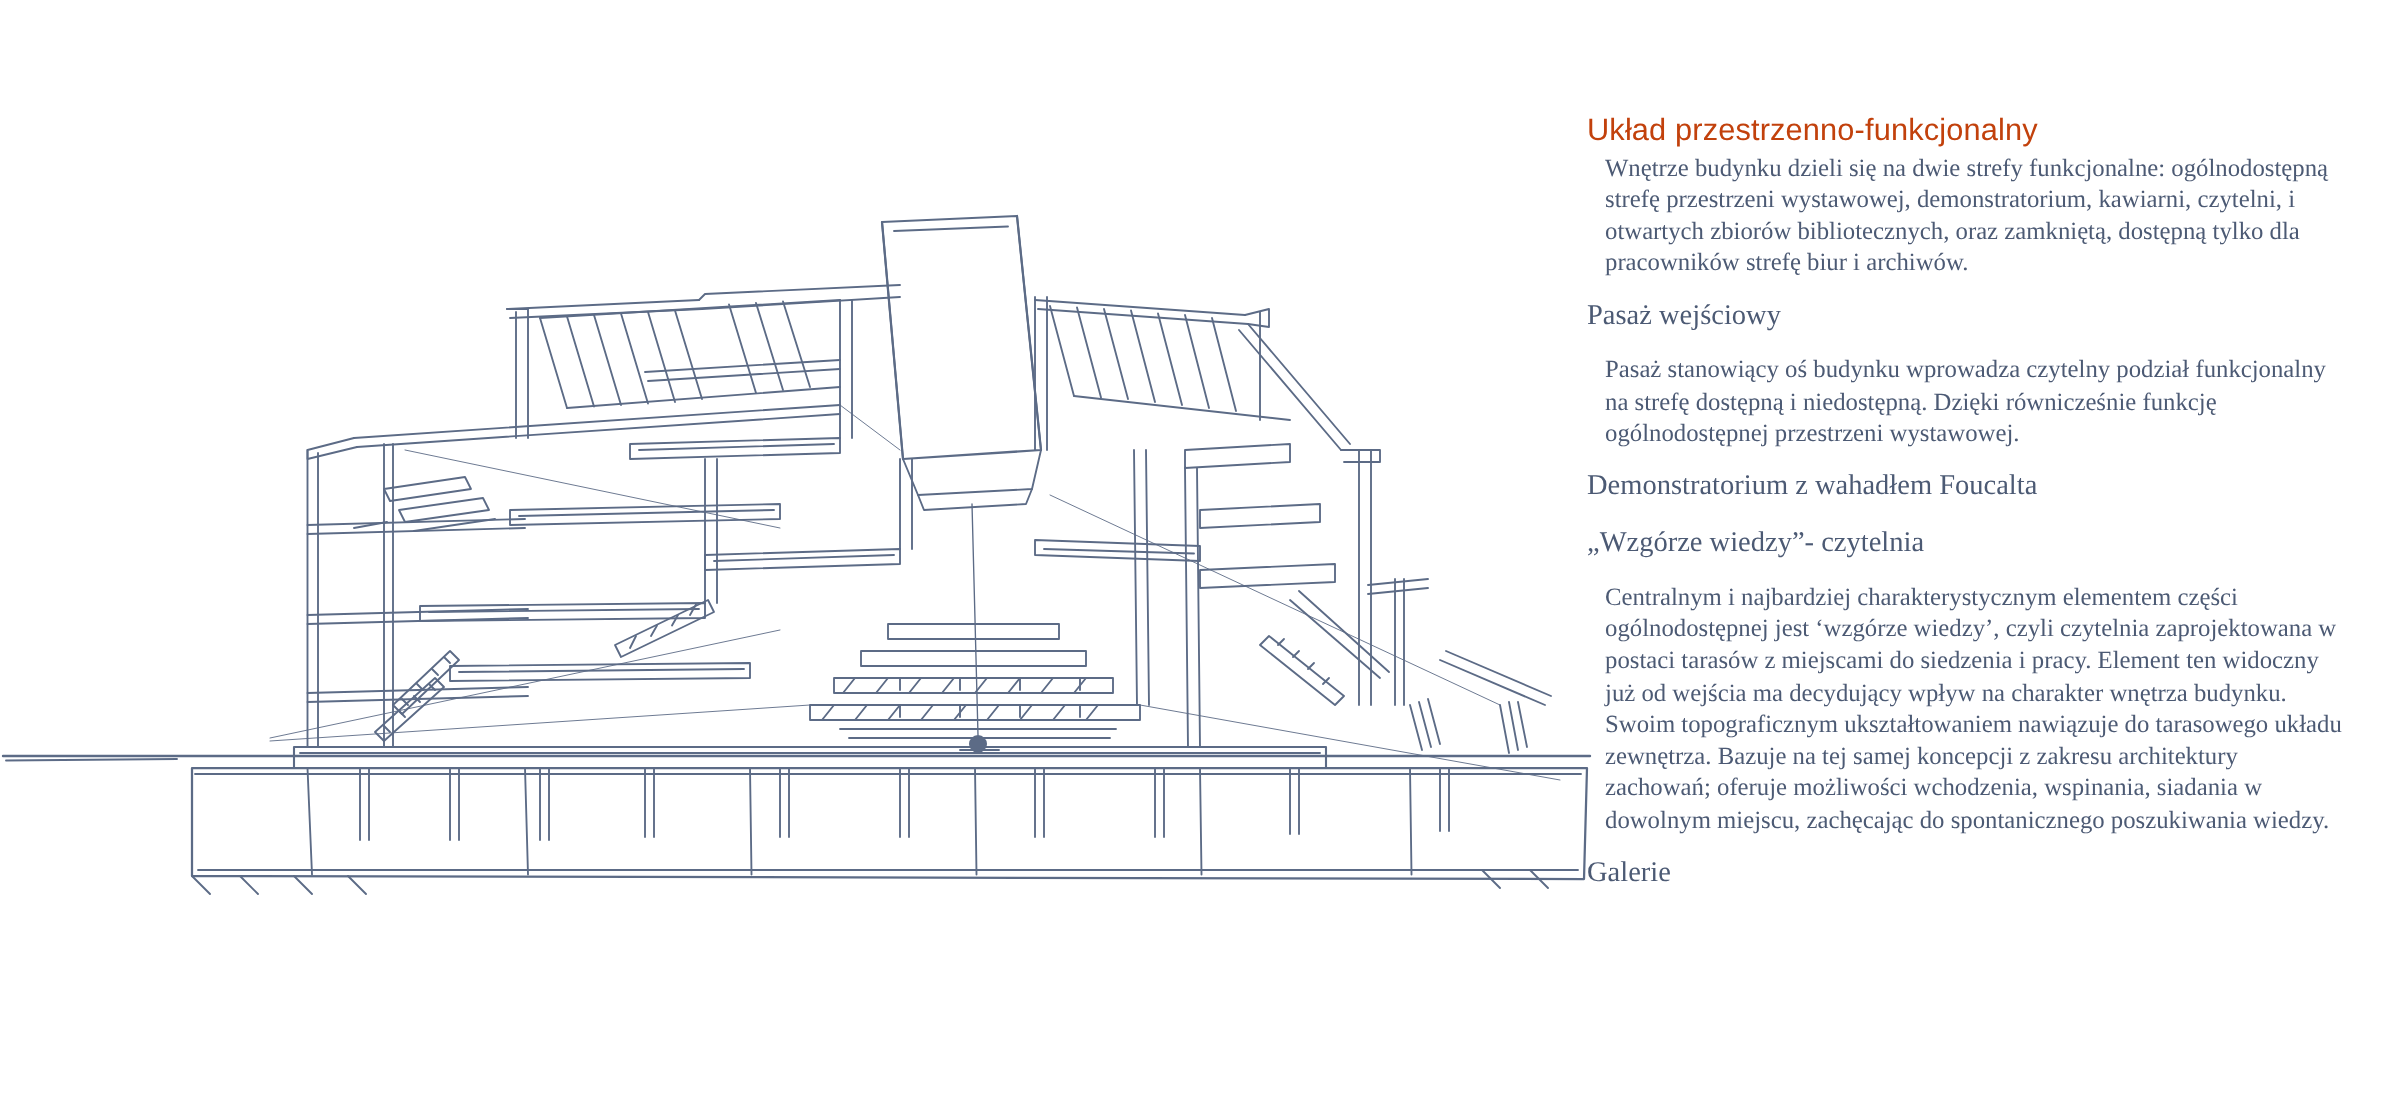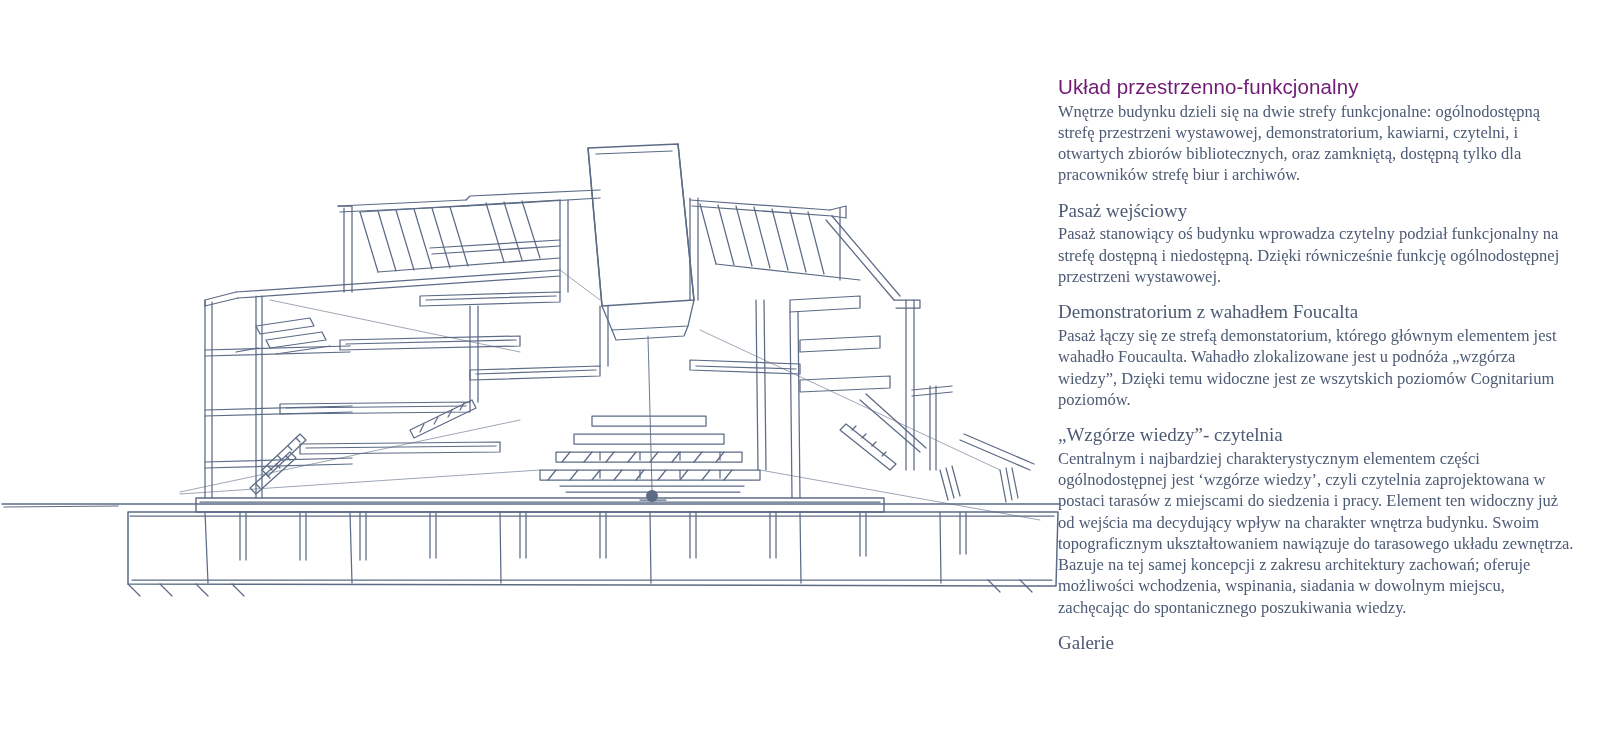--- a/index.html
+++ b/index.html
@@ -36,21 +36,21 @@
     left: 1058px;
     top: 74px;
     width: 520px;
     color: #4c5a74;
   }
   .panel-title {
     font-family: "Liberation Sans", sans-serif;
     font-size: 20.5px;
     font-weight: 400;
     letter-spacing: 0.1px;
-    color: #701a75;
+    color: #c2410c;
     margin: 0 0 0 0;
     line-height: 1.25;
   }
   .section {
     margin-bottom: 13px;
   }
   .section:last-child {
     margin-bottom: 0;
   }
   .sec-head {
@@ -58,21 +58,21 @@
     font-size: 19px;
     line-height: 1.3;
     color: #4c5a74;
     margin: 0;
   }
   .sec-body {
     font-family: "Liberation Serif", serif;
     font-size: 16.5px;
     line-height: 1.29;
     color: #4c5a74;
-    margin: 0;
+    margin: 12px;
   }
   .intro {
     margin-top: 1px;
   }
 </style>
 </head>
 <body>
 
 <div id="page">
 
@@ -259,21 +259,20 @@
     <h1 class="panel-title">Układ przestrzenno-funkcjonalny</h1>
     <p class="sec-body intro">Wnętrze budynku dzieli się na dwie strefy funkcjonalne: ogólnodostępną strefę przestrzeni wystawowej, demonstratorium, kawiarni, czytelni, i otwartych zbiorów bibliotecznych, oraz zamkniętą, dostępną tylko dla pracowników strefę biur i archiwów.</p>
 
     <div class="section" style="margin-top:13px;">
       <p class="sec-head">Pasaż wejściowy</p>
       <p class="sec-body">Pasaż stanowiący oś budynku wprowadza czytelny podział funkcjonalny na strefę dostępną i niedostępną. Dzięki równicześnie funkcję ogólnodostępnej przestrzeni wystawowej.</p>
     </div>
 
     <div class="section">
       <p class="sec-head">Demonstratorium z wahadłem Foucalta</p>
-      <p class="sec-body">Pasaż łączy się ze strefą demonstatorium, którego głównym elementem jest wahadło Foucaulta. Wahadło zlokalizowane jest u podnóża „wzgórza wiedzy”, Dzięki temu widoczne jest ze wszytskich poziomów Cognitarium poziomów.</p>
     </div>
 
     <div class="section">
       <p class="sec-head">„Wzgórze wiedzy”- czytelnia</p>
       <p class="sec-body">Centralnym i najbardziej charakterystycznym elementem części ogólnodostępnej jest ‘wzgórze wiedzy’, czyli czytelnia zaprojektowana w postaci tarasów z miejscami do siedzenia i pracy. Element ten widoczny już od wejścia ma decydujący wpływ na charakter wnętrza budynku. Swoim topograficznym ukształtowaniem nawiązuje do tarasowego układu zewnętrza. Bazuje na tej samej koncepcji z zakresu architektury zachowań; oferuje możliwości wchodzenia, wspinania, siadania w dowolnym miejscu, zachęcając do spontanicznego poszukiwania wiedzy.</p>
     </div>
 
     <div class="section">
       <p class="sec-head">Galerie</p>
     </div>

